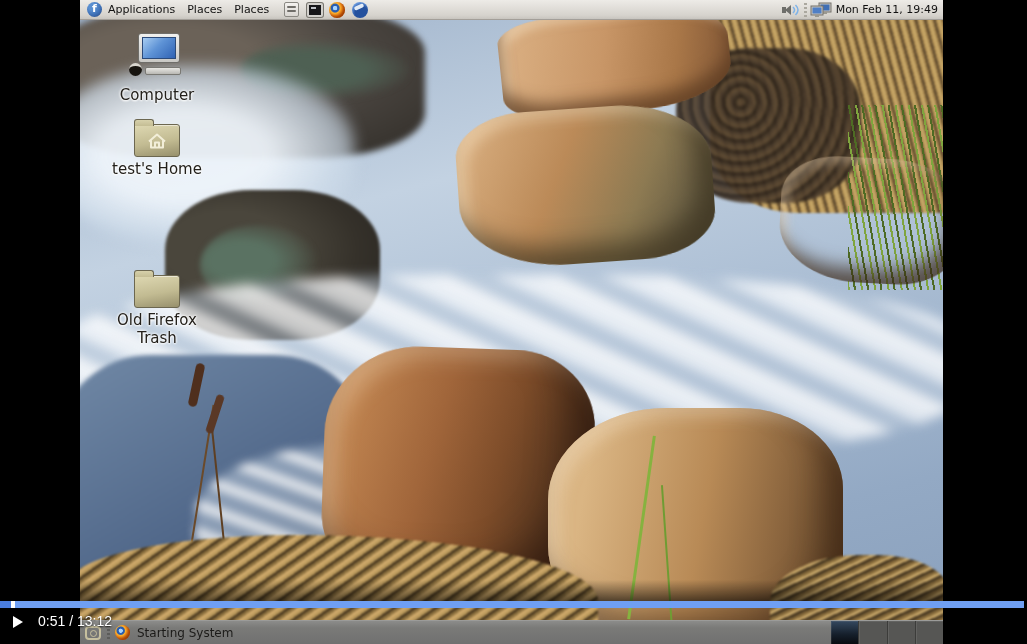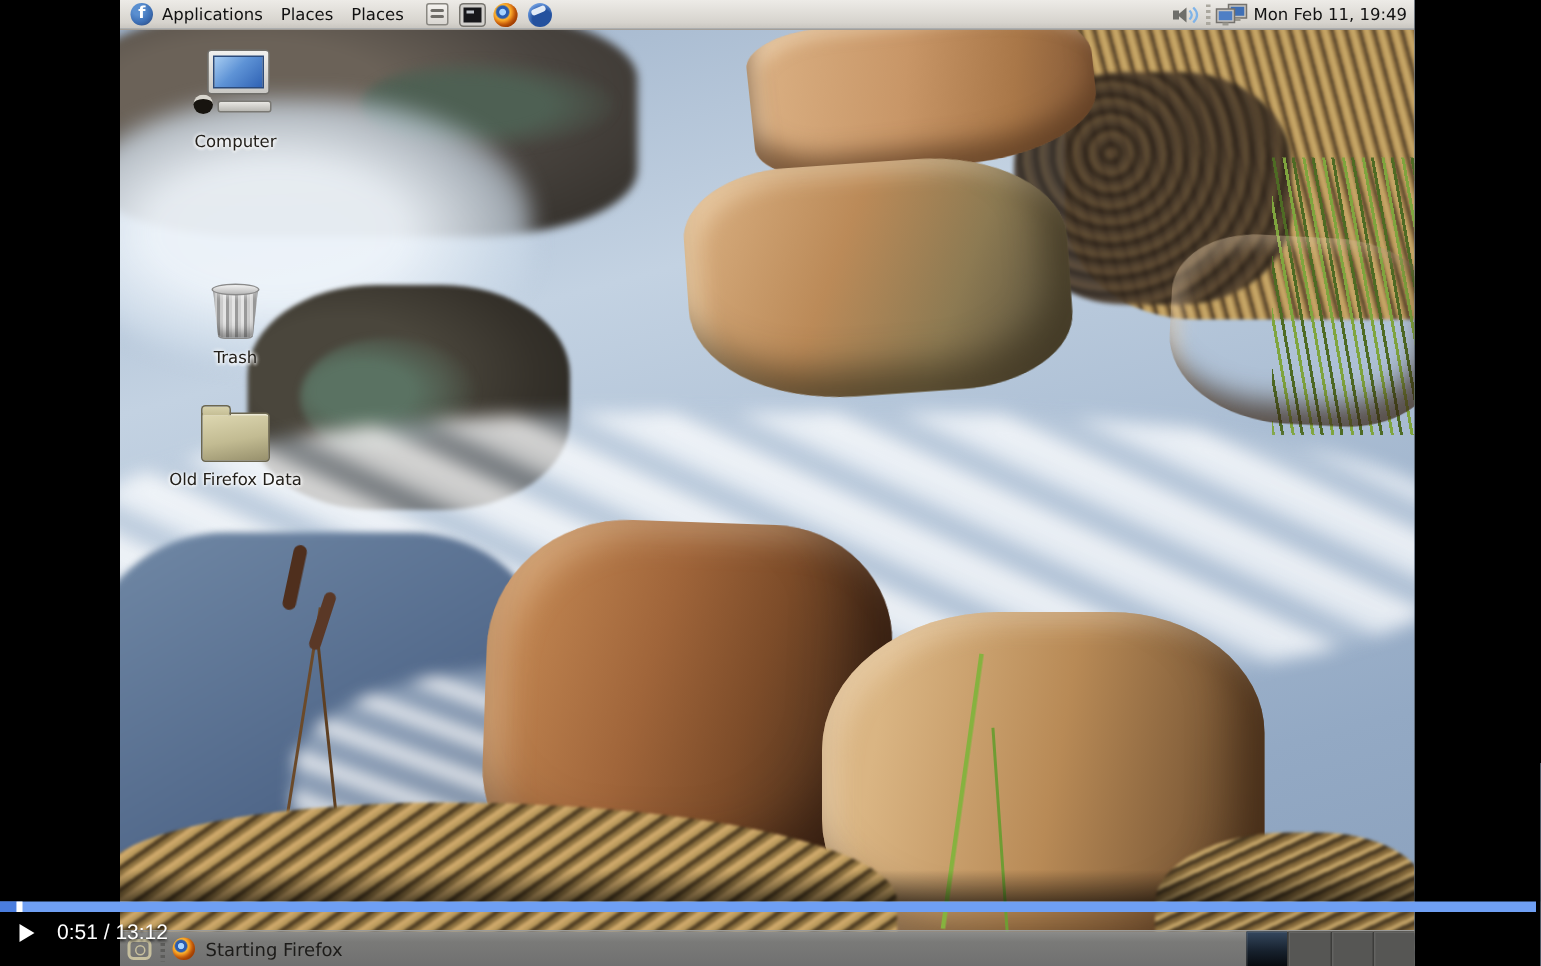--- a/index.html
+++ b/index.html
@@ -129,21 +129,21 @@
     background:#5a3826; transform:rotate(18deg); filter:blur(.4px); }
   .wp-stem1 { left:120px; top:384px; width:2px; height:160px; background:#6b4a2a; transform:rotate(9deg); }
   .wp-stem2 { left:138px; top:410px; width:2px; height:130px; background:#5e3f22; transform:rotate(-6deg); }
   .wp-blade1 { left:560px; top:415px; width:3px; height:185px; background:#86b23f; transform:rotate(8deg); filter:blur(.3px); }
   .wp-blade2 { left:586px; top:465px; width:2px; height:145px; background:#6f9c33; transform:rotate(-4deg); filter:blur(.3px); }
 
   
   .desk-icon { position:absolute; left:22px; width:110px; text-align:center; cursor:default; }
   .desk-icon .art { height:50px; display:flex; align-items:flex-end; justify-content:center; position:relative; }
   .desk-label {
-    display:inline-block; margin-top:3px; font-size:11px; color:#23201b;
+    display:inline-block; margin-top:3px; font-size:15px; color:#23201b;
     text-shadow:0 0 3px #fff, 0 0 3px #fff, 0 1px 2px rgba(255,255,255,.9);
   }
   
   .art-computer { width:56px; height:50px; position:relative; margin:0 auto; }
   .art-computer .monitor { position:absolute; left:9px; top:0; width:42px; height:30px;
     background:linear-gradient(#f0f0ee,#c9c8c4); border:1px solid #6f6e6a; border-radius:3px; padding:3px; }
   .art-computer .screen { width:100%; height:100%;
     background:linear-gradient(135deg,#a8cdf2 0%,#5e93d6 45%,#2f62b4 100%); border:1px solid #2b4a7a; }
   .art-computer .kbd { position:absolute; left:16px; top:34px; width:36px; height:8px;
     background:linear-gradient(#e8e7e3,#b9b8b3); border:1px solid #7a7974; border-radius:2px; }
@@ -278,43 +278,44 @@
       <div class="monitor">
             <div class="screen"></div>
           </div>
       <div class="kbd"></div>
           <div class="mouse"></div>
     </div>
       </div>
     <span class="desk-label">Computer</span>
   </div>
 
-
-  <div class="desk-icon" style="top:177px;">
+  <div class="desk-icon" style="top:107px;">
     <div class="art">
-        <div class="art-trash">
-      <div class="body"></div>
-          <div class="rim"></div>
+        <div class="art-folder">
+      <svg width="22" height="17" viewBox="0 0 22 17">
+        <path d="M3 9 L11 2 L19 9 M5 8 v7 h12 v-7 M9 15 v-5 h4 v5" fill="none" stroke="#f2eed8" stroke-width="2" stroke-linejoin="round"></path>
+      </svg>
     </div>
       </div>
-    <span class="desk-label">Trash</span>
-  </div>
+    <span class="desk-label">test's Home</span>
+  </div>
+
 
   <div class="desk-icon" style="top:258px;">
     <div class="art">
         <div class="art-folder"></div>
       </div>
-    <span class="desk-label">Old Firefox Data</span>
+    <span class="desk-label">Old Firefox Trash</span>
   </div>
 
   <div id="panel">
     <div class="panel-btn-icon"></div>
     <div class="panel-handle"></div>
     <div class="icon-firefox"></div>
-    <span id="task-label">Starting Firefox</span>
+    <span id="task-label">Starting System</span>
     <div id="workspaces">
       <div class="ws active"></div>
       <div class="ws"></div>
       <div class="ws"></div>
       <div class="ws"></div>
     </div>
   </div>
 </div>
 
 <div id="osd-shade"></div>

